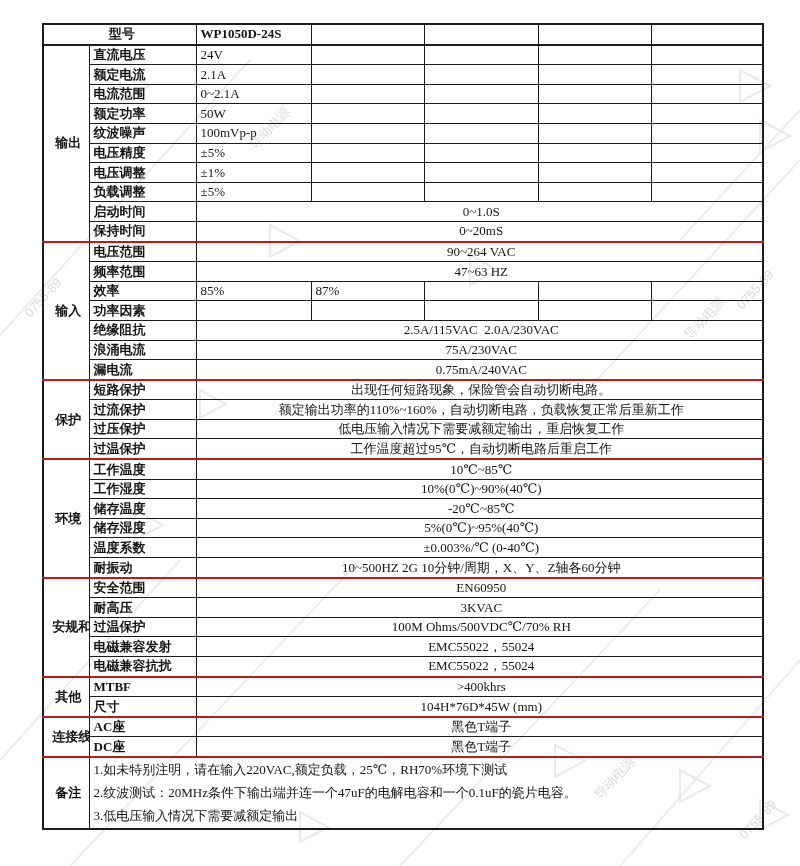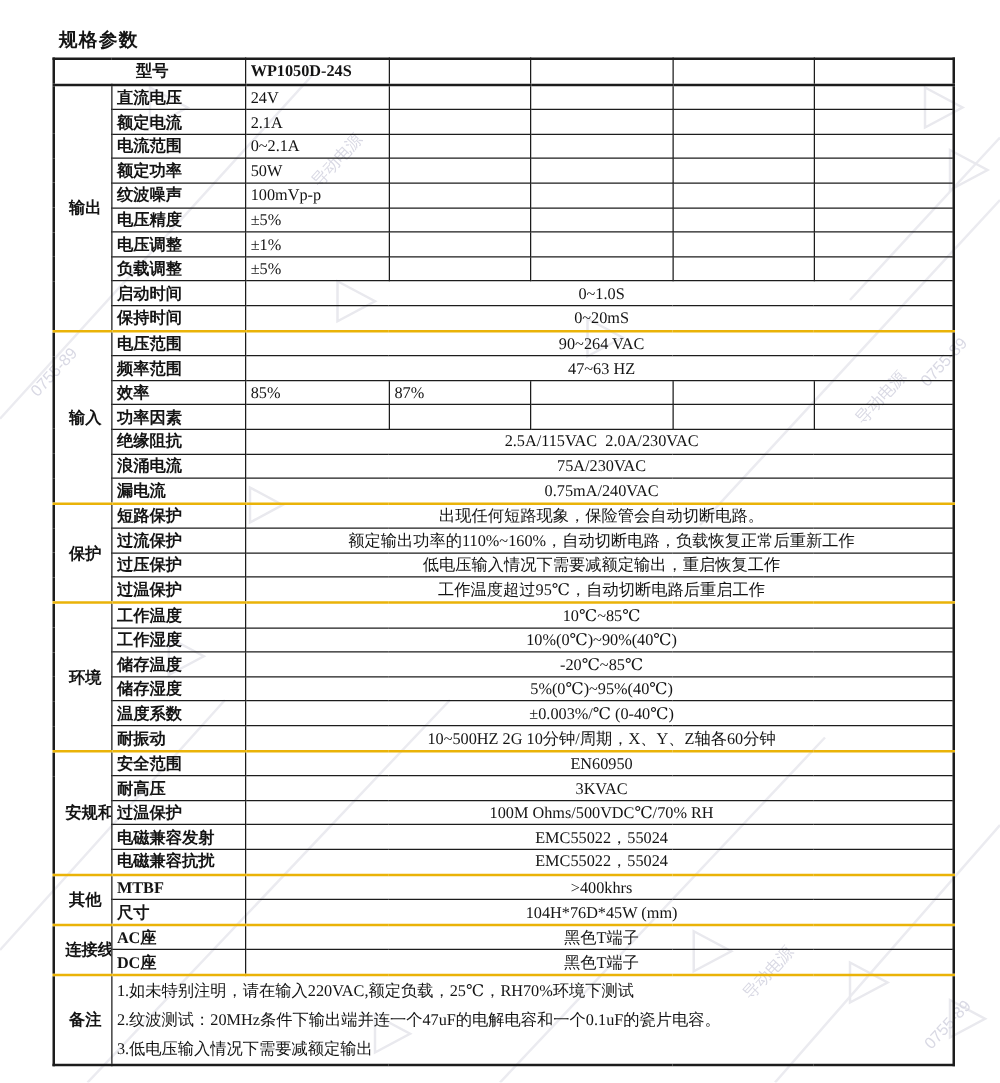--- a/index.html
+++ b/index.html
@@ -11,21 +11,21 @@
   #content{position:relative;z-index:1;padding:23px 0 0 42px;}
   h1.title{font-size:15px;font-weight:bold;margin:0 0 4px 5px;letter-spacing:1px;}
   table.spec{
     border-collapse:collapse;table-layout:fixed;width:720px;
     border:2px solid #1c1c1c;background:transparent;
   }
   table.spec td{
     border:1px solid #1c1c1c;height:18.6px;padding:0 0 0 4px;
     font-size:13px;line-height:1.05;overflow:hidden;white-space:nowrap;
   }
-  tr.sec-top td{border-top:2px solid #eab308;}
+  tr.sec-top td{border-top:2px solid #b91c1c;}
   tr.hdr td{border-bottom:2px solid #1c1c1c;}
   td.hdr-label{text-align:center;font-weight:bold;font-size:15px;padding:0;}
   td.hdr-model{font-weight:bold;font-size:14px;}
   td.sec{text-align:center;font-weight:bold;font-size:15px;padding:0;white-space:normal;line-height:1.15;}
   .secin{display:inline-block;width:32px;text-align:center;}
   td.lbl{font-weight:bold;}
   td.val{text-align:left;margin-left:48px;}
   td.val-c{text-align:center;padding:0;}
   td.remark{vertical-align:top;padding:3px 4px 0 6px;white-space:normal;}
   td.remark .rline{font-size:13px;line-height:23px;}
@@ -60,21 +60,20 @@
     <text x="30" y="318" transform="rotate(-47 30 318)">0755-89</text>
     <text x="742" y="310" transform="rotate(-47 742 310)">0755-89</text>
     <text x="690" y="340" transform="rotate(-47 690 340)">导动电源</text>
     <text x="600" y="800" transform="rotate(-47 600 800)">导动电源</text>
     <text x="745" y="840" transform="rotate(-47 745 840)">0755-89</text>
     <text x="255" y="150" transform="rotate(-47 255 150)">导动电源</text>
   </g>
 </svg>
 
 <div id="content">
-  <h1 class="title">规格参数</h1>
 
   <table class="spec">
     <colgroup>
       <col style="width:46px">
         <col style="width:107px">
         <col style="width:115px">
       <col style="width:113px">
         <col style="width:114px">
         <col style="width:113px">
         <col style="width:112px">

